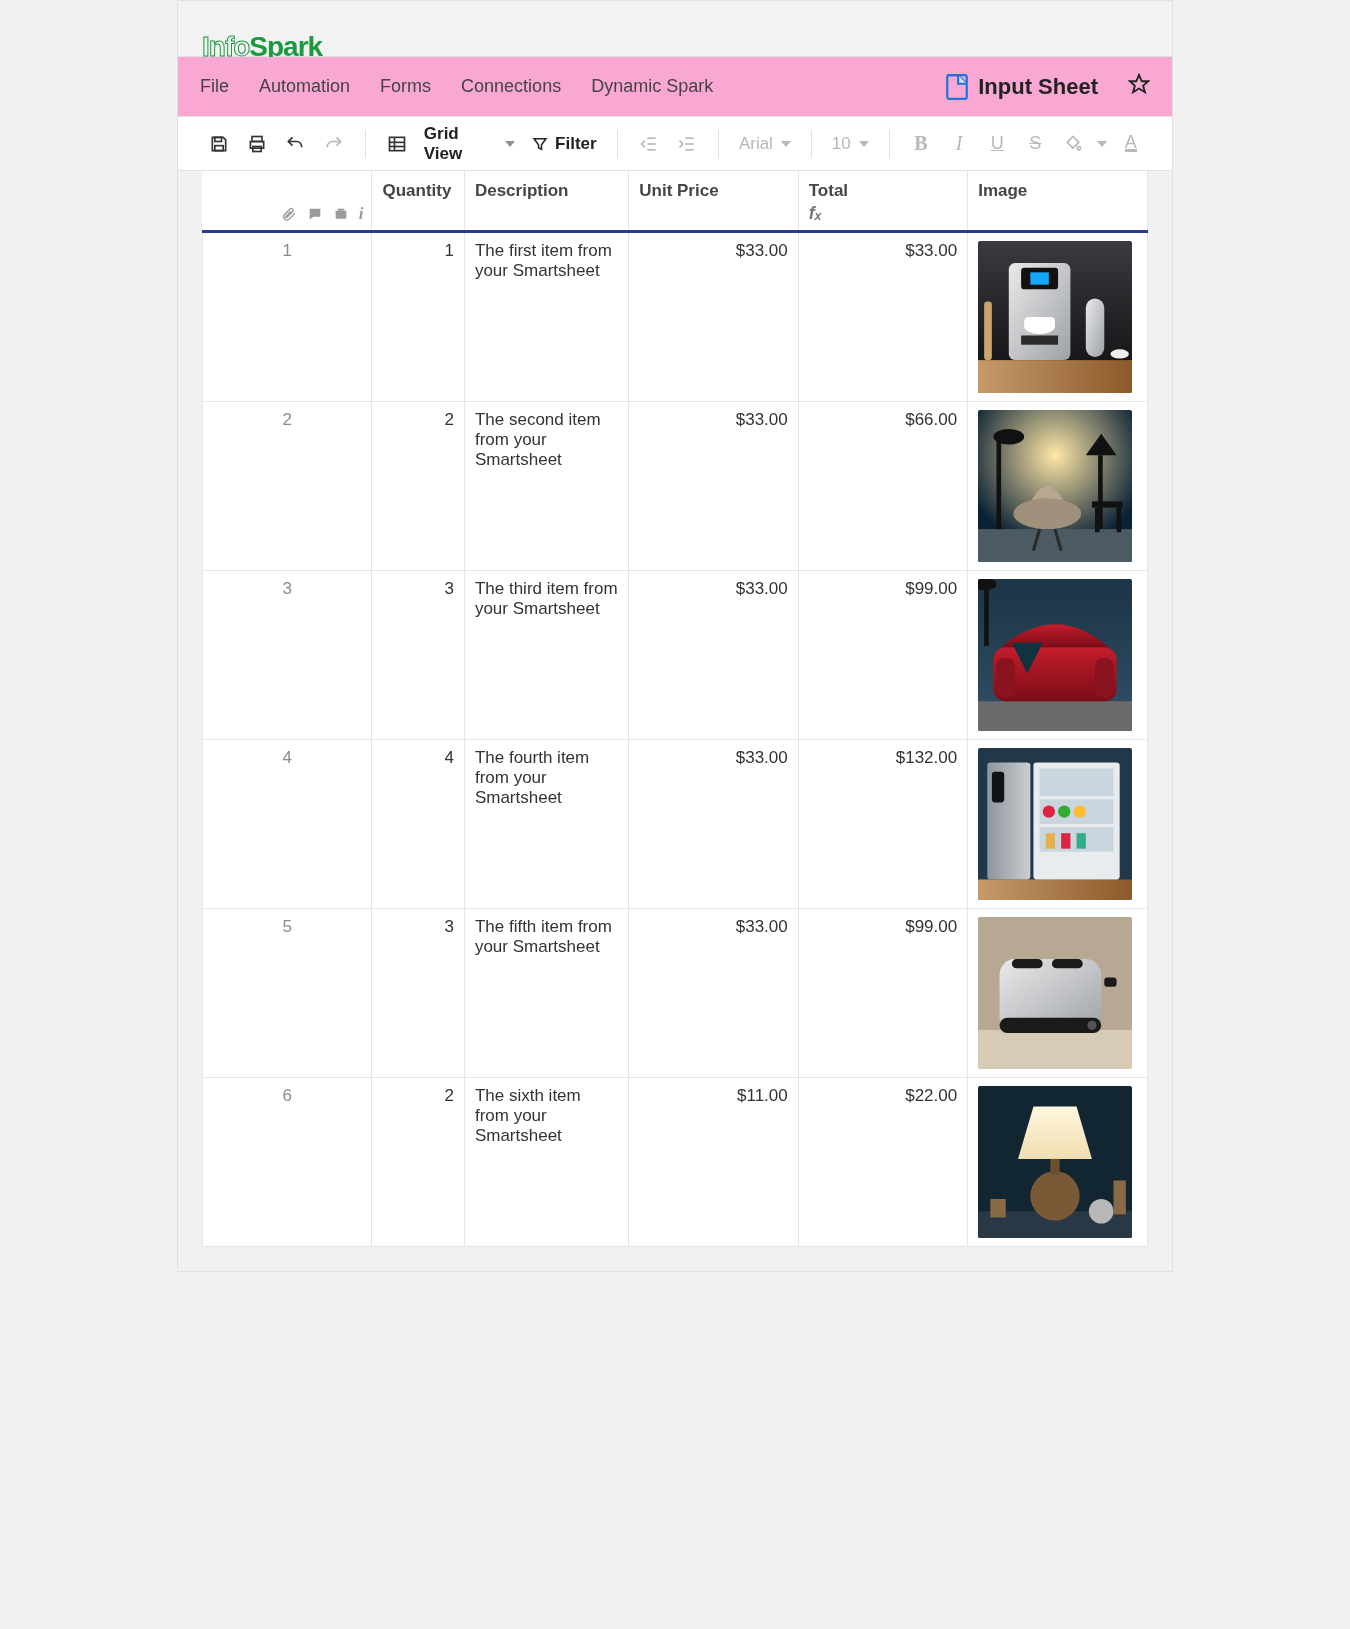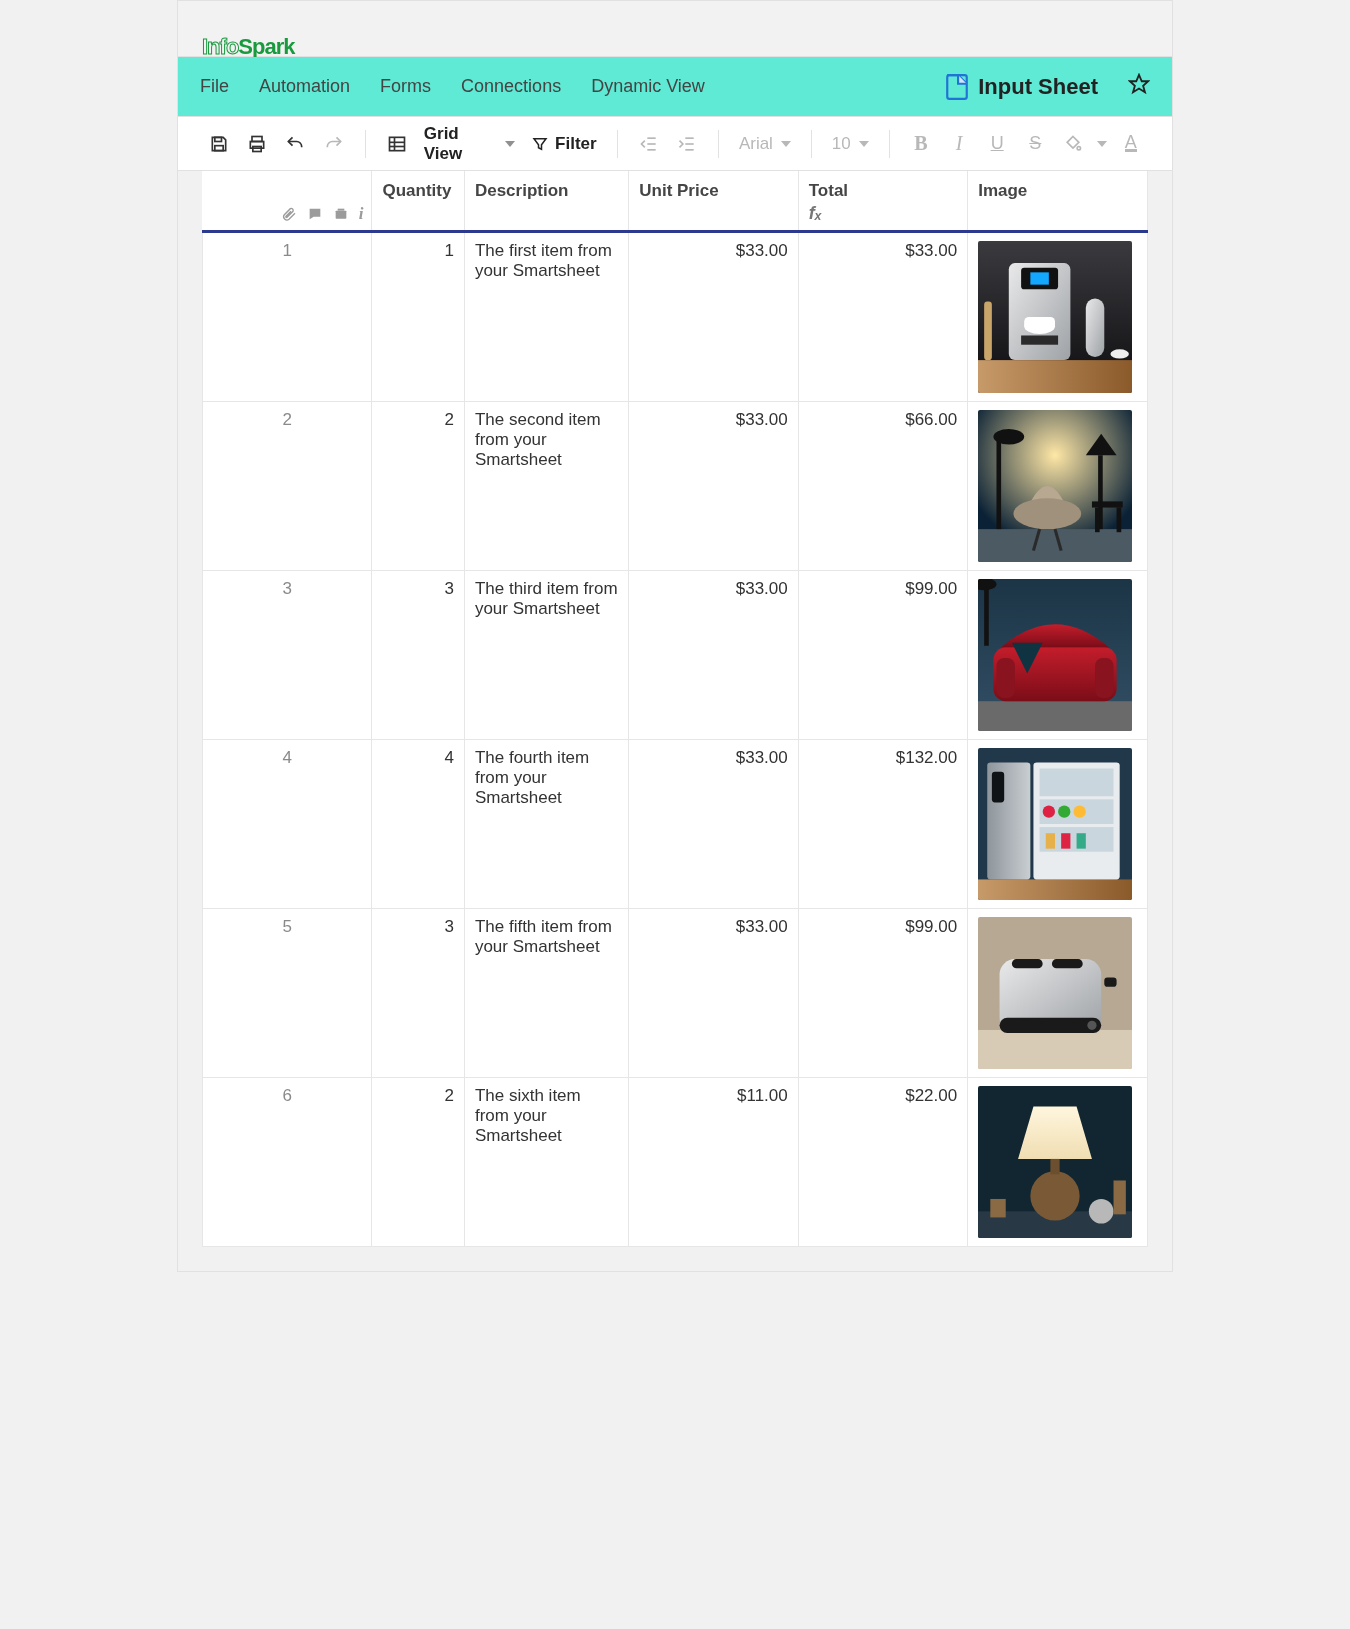--- a/index.html
+++ b/index.html
@@ -18,33 +18,33 @@
   }
   
   .brand-bar {
     height: 56px;
     display: flex;
     align-items: center;
     padding: 0 24px;
     background: #f2f2f2;
     border-bottom: 1px solid #e1e1e1;
   }
-  .brand-logo { font-weight: 800; font-size: 22px; letter-spacing: -1px; margin-top: 37px; }
+  .brand-logo { font-weight: 800; font-size: 28px; letter-spacing: -1px; margin-top: 37px; }
   .brand-info { color: #1a9a3f; -webkit-text-stroke: 1px #1a9a3f; color: transparent; font-weight: 900;}
   .brand-spark { color: #1a9a3f; font-weight: 900;}
   
   .menu-bar {
     height: 60px;
     display: flex;
     align-items: center;
     padding: 0 22px;
     border-bottom: 1px solid #e1e1e1;
     gap: 30px;
     position: relative;
-    background:#5eead4;
+    background:#f9a8d4;
   }
   .menu-item { color: #444; font-size: 18px; cursor: pointer; }
   .menu-spacer { flex: 1; }
   .sheet-tab {
     display: flex; align-items: center; gap: 10px;
     font-size: 22px; font-weight: 700; color: #222; padding-left: 12px;
   }
   .sheet-tab svg { width: 22px; height: 26px; }
   .star-btn svg { width: 22px; height: 22px; stroke:#222; fill:none; stroke-width:2;}
   
@@ -160,21 +160,21 @@
     <span class="brand-logo">
       <span class="brand-info">Info</span><span class="brand-spark">Spark</span>
     </span>
   </div>
 
   <div class="menu-bar">
     <span class="menu-item">File</span>
     <span class="menu-item">Automation</span>
     <span class="menu-item">Forms</span>
     <span class="menu-item">Connections</span>
-    <span class="menu-item">Dynamic View</span>
+    <span class="menu-item">Dynamic Spark</span>
     <span class="menu-spacer"></span>
     <span class="sheet-tab">
       <svg viewBox="0 0 20 24">
           <rect x="1" y="1" width="18" height="22" rx="2" fill="none" stroke="#2173d6" stroke-width="2"></rect>
           <path d="M1 1 h10 l8 8" fill="none" stroke="#2173d6" stroke-width="2"></path>
           <path d="M11 1 v8 h8" fill="#cfe3fa" stroke="#2173d6" stroke-width="2"></path>
         </svg>
       <span>Input Sheet</span>
     </span>
     <span class="star-btn">

